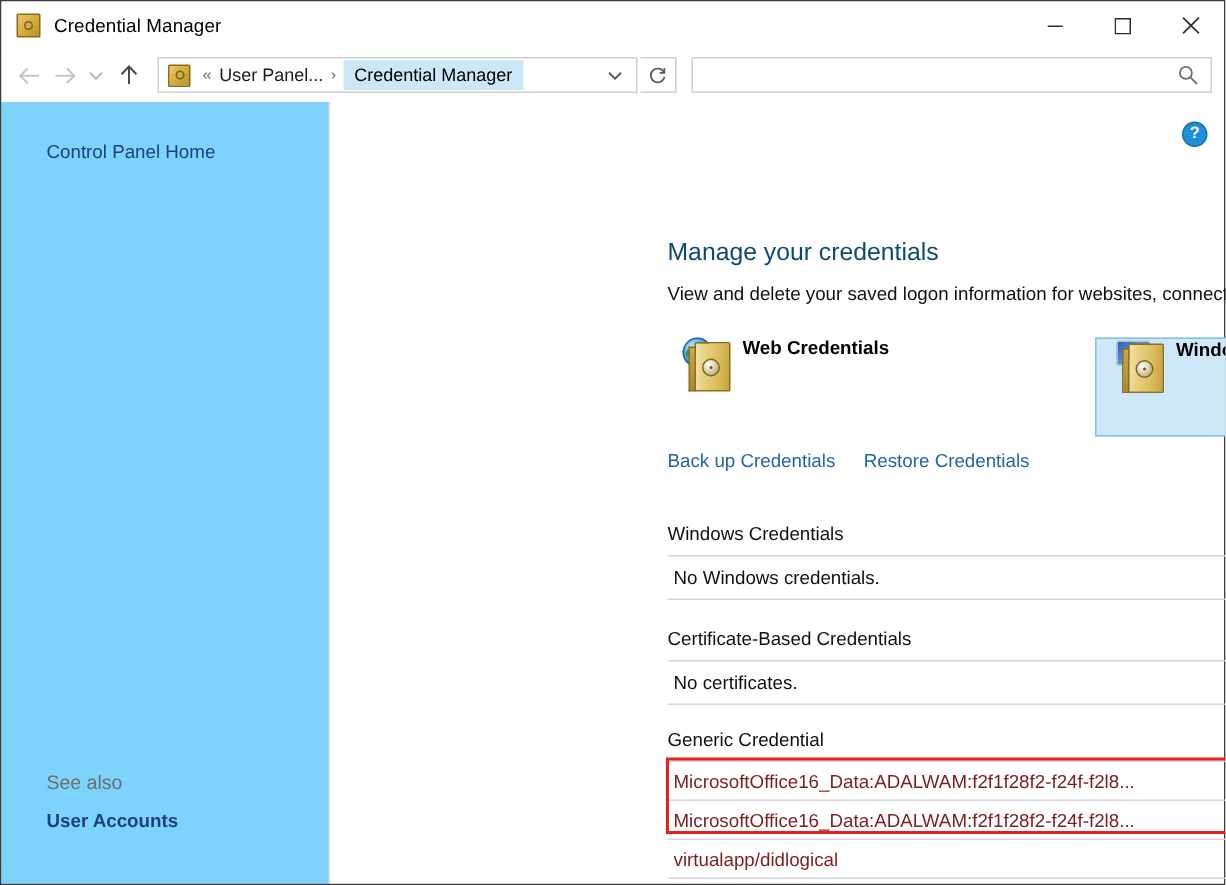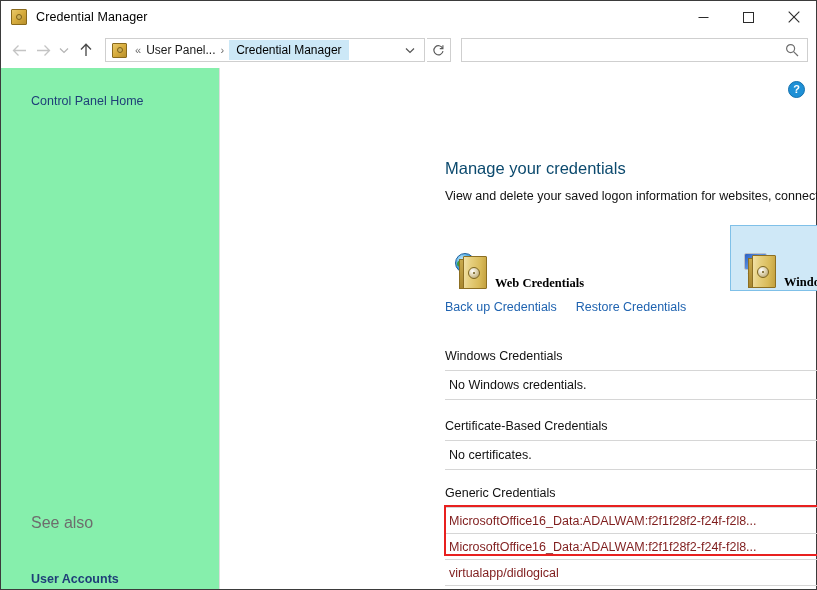--- a/index.html
+++ b/index.html
@@ -108,32 +108,32 @@
   }
   .search-icon{color:#6e6e6e;flex:none;display:flex;align-items:center;}
 
   
   .body{
     flex:1;display:flex;min-height:0;position:relative;
     border-top:1px solid #ffffff;
   }
   .sidebar{
     width:219px;flex:none;
-    background:#86efac;
+    background:#7dd3fc;
     border-right:1px solid #dedede;
     position:relative;
     box-sizing:border-box;
   }
   .cp-home{
     position:absolute;left:30px;top:26px;
     font-size:12.5px;color:#1f3f78;white-space:nowrap;
   }
   .seealso{
     position:absolute;left:30px;top:446px;
-    font-size:16px;color:#6d6d6d;
+    font-size:13px;color:#6d6d6d;
   }
   .useracct{
     position:absolute;left:30px;top:472px;
     font-size:12.5px;color:#1f3f78;font-weight:bold;
   }
 
   .content{
     flex:1;min-width:0;position:relative;
     background:#ffffff;
     padding:0 18px 0 6px;
@@ -158,21 +158,21 @@
   .watermark{
     position:absolute;left:285px;top:103px;
     font-size:17px;color:#f3f3f3;white-space:nowrap;
     letter-spacing:0.3px;
   }
 
   
   .tiles{position:absolute;left:225px;top:157px;width:574px;height:66px;}
   .tile{
     position:absolute;top:0;height:66px;
-    display:flex;align-items:flex-end;box-sizing:border-box;font-family:Liberation Serif, serif;
+    display:flex;align-items:flex-start;box-sizing:border-box;
   }
   .tile.web{left:0;width:270px;padding-left:10px;}
   .tile.win{
     left:285px;width:289px;
     background:#cfe8f7;border:1px solid #7fc0e8;
     padding-left:13px;
   }
   .tile-label{font-size:12.5px;color:#000;font-weight:bold;margin-left:8px;white-space:nowrap;}
 
   
@@ -339,21 +339,21 @@
           </svg>
       </span>
     </div>
   </div>
 
   <div class="body">
 
     <div class="sidebar">
       <a class="cp-home" href="#" style="text-decoration:none;">Control Panel Home</a>
       <div class="seealso">See also</div>
-      <a class="useracct" href="#" style="text-decoration:none;margin-top:32px;">User Accounts</a>
+      <a class="useracct" href="#" style="text-decoration:none;">User Accounts</a>
     </div>
 
     <div class="content">
 
       <div class="helpicon">?</div>
 
       <div class="h1">Manage your credentials</div>
       <div class="sub">View and delete your saved logon information for websites, connected applications and networks.</div>
 
       <div class="tiles">
@@ -398,21 +398,21 @@
       <div class="sec" style="top:351px;">
         <div class="sec-head">
           <span class="sec-title">Certificate-Based Credentials</span>
 
         </div>
         <div class="sec-empty">No certificates.</div>
       </div>
 
       <div class="sec" style="top:418px;">
         <div class="sec-head">
-          <span class="sec-title">Generic Credentials</span>
+          <span class="sec-title">Generic Credential</span>
 
         </div>
 
         <div class="cred-row">
           <span class="cred-name">MicrosoftOffice16_Data:ADALWAM:f2f1f28f2-f24f-f2l8...</span>
 
         </div>
 
         <div class="cred-row">
           <span class="cred-name">MicrosoftOffice16_Data:ADALWAM:f2f1f28f2-f24f-f2l8...</span>

